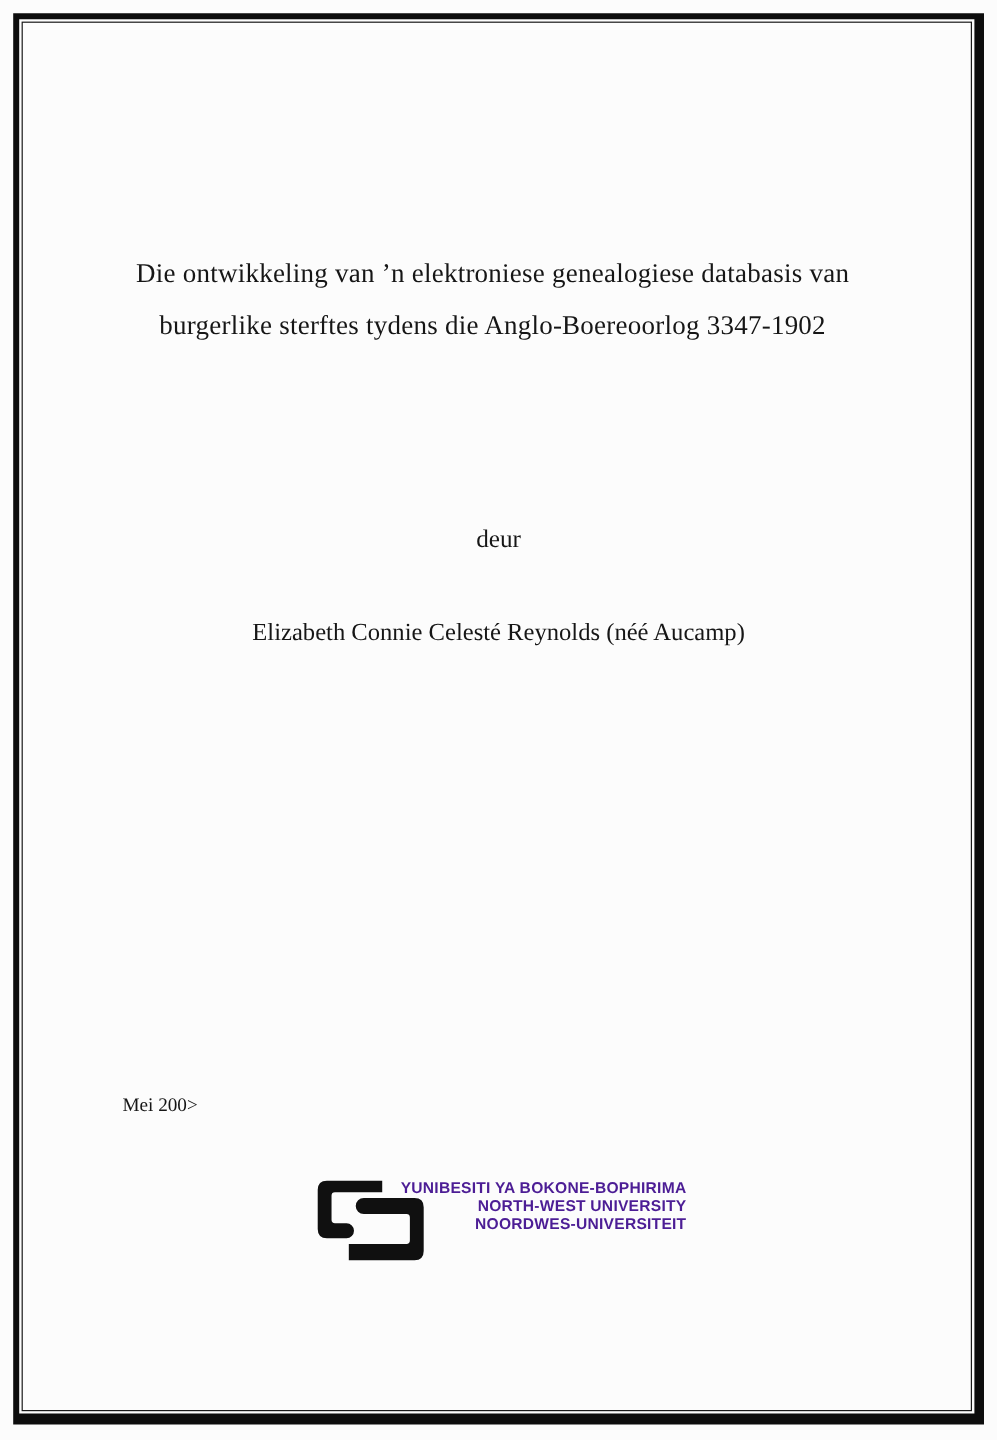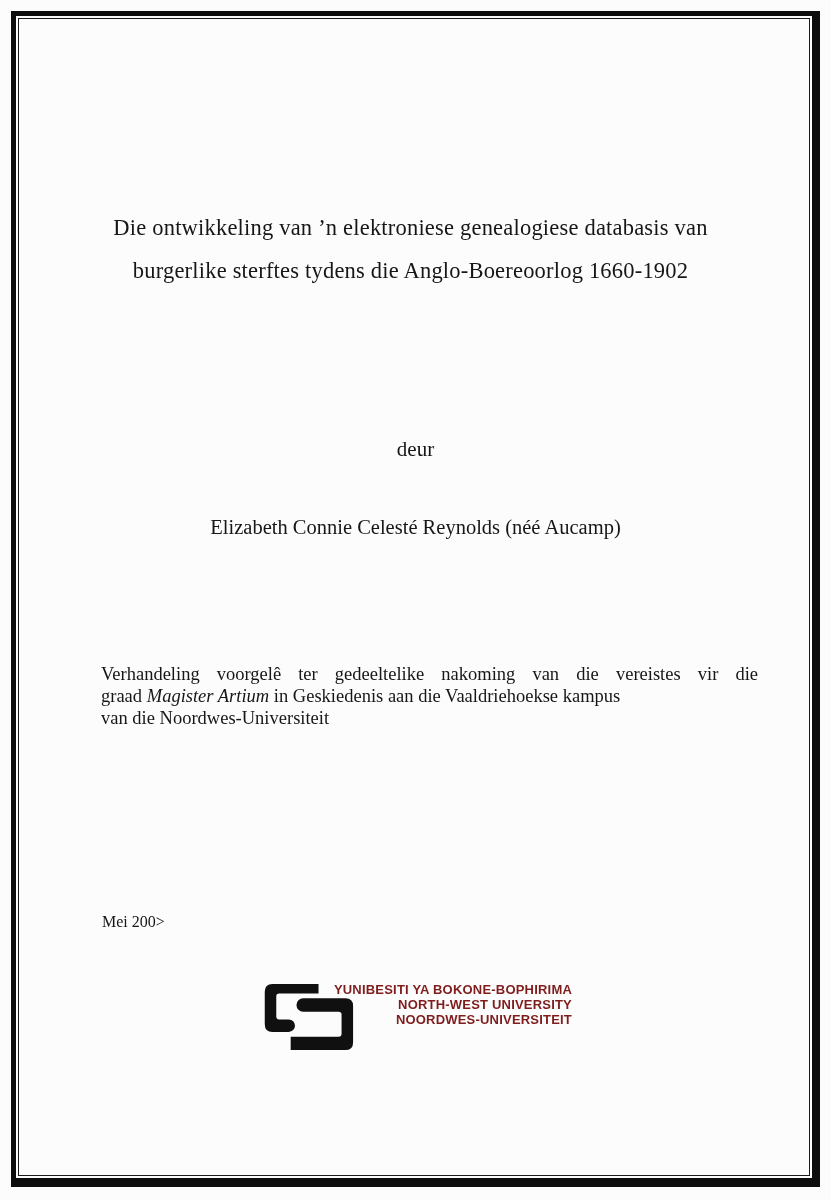--- a/index.html
+++ b/index.html
@@ -59,47 +59,42 @@
     position:absolute;left:0;top:3px;
     width:100px;height:72px;
   }
   .logo-text{
     position:absolute;left:64px;top:4px;width:251px;
     text-align:right;
     font-family:"Liberation Sans", sans-serif;
     font-weight:bold;
     font-size:13px;line-height:15px;
     letter-spacing:0.2px;
-    color:#7f1d1d;
+    color:#4c1d95;
     white-space:nowrap;
   }
 </style>
 </head>
 <body>
 
 <div class="page">
 
   <div class="frame">
     <div class="frame-inner"></div>
   </div>
 
   <div class="title">
     <div>Die ontwikkeling van ’n elektroniese genealogiese databasis van</div>
-    <div>burgerlike sterftes tydens die Anglo-Boereoorlog 1660-1902</div>
+    <div>burgerlike sterftes tydens die Anglo-Boereoorlog 3347-1902</div>
   </div>
 
   <div class="byline-label">deur</div>
 
   <div class="author">Elizabeth Connie Celesté Reynolds (néé Aucamp)</div>
 
-  <div class="statement">
-    <div class="justify">Verhandeling voorgelê ter gedeeltelike nakoming van die vereistes vir die</div>
-    <div><span>graad </span><span class="it">Magister Artium</span><span> in Geskiedenis aan die Vaaldriehoekse kampus</span></div>
-    <div>van die Noordwes-Universiteit</div>
-  </div>
 
 
   <div class="date">Mei 200&gt;</div>
 
   <div class="logo-block">
     <svg class="logo-mark" viewBox="0 0 100 75" xmlns="http://www.w3.org/2000/svg" aria-hidden="true">
 
       <path fill="#101010" d="M 62,3 L 14,3 Q 6,3 6,11 L 6,45 Q 6,53 14,53 L 31,53 A 6.5,6.5 0 0 0 31,40 L 21,40 Q 18,40 18,37 L 18,16 Q 18,13 21,13 L 62,13 Z"></path>
 
       <path fill="#101010" d="M 33,72 L 90,72 Q 98,72 98,64 L 98,26 Q 98,18 90,18 L 46,18 A 7,7 0 0 0 46,32 L 83,32 Q 86,32 86,35 L 86,55 Q 86,58 83,58 L 33,58 Z"></path>

